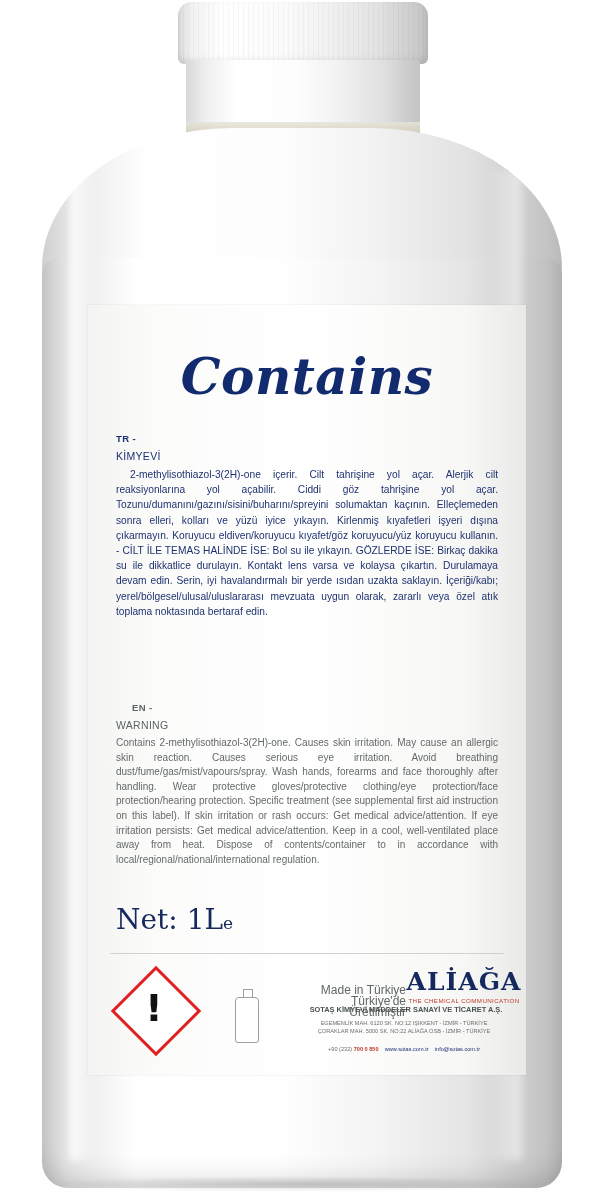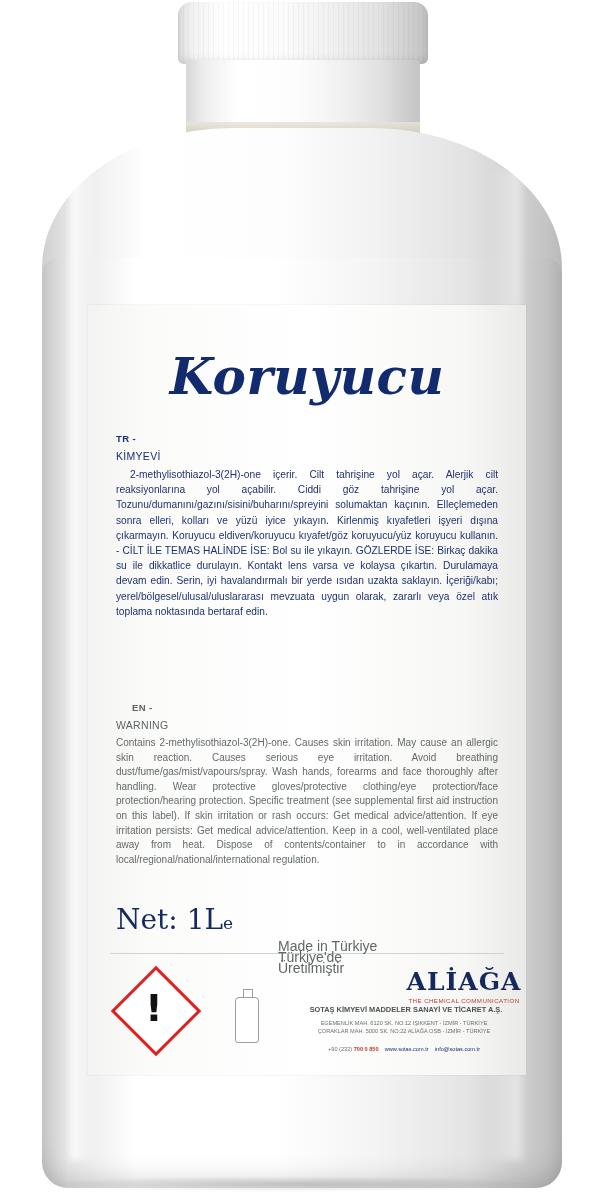--- a/index.html
+++ b/index.html
@@ -263,25 +263,25 @@
     left: 1px; top: 8px;
     width: 22px; height: 44px;
     border: 1px solid #9aa0a0;
     border-radius: 4px 4px 3px 3px;
     background: #fff;
   }
 
   .made-in {
     position: absolute;
     left: 190px;
-    top: 636px;
+    top: 680px;
     width: 128px;
-    text-align: left;
+    text-align: right;
     color: #5f6666;
-    font-size: 14px;
+    font-size: 12px;
     line-height: 11px;
   }
 
   .sotas {
     position: absolute;
     left: 318px;
     top: 664px;
     width: 116px;
     text-align: center;
   }
@@ -355,21 +355,21 @@
     </div>
     <div class="neck"></div>
     <div class="neck-ring"></div>
     <div class="shoulder"></div>
     <div class="body"></div>
     <div class="highlight-left"></div>
     <div class="highlight-right"></div>
 
     <div class="label">
 
-      <div class="brand">Koruyucu</div>
+      <div class="brand">Contains</div>
 
       <div class="sec-tr">
         <div class="lang-code">TR -</div>
         <div class="heading">KİMYEVİ</div>
         <p class="para">2-methylisothiazol-3(2H)-one içerir. Cilt tahrişine yol açar. Alerjik cilt reaksiyonlarına yol açabilir. Ciddi göz tahrişine yol açar. Tozunu/dumanını/gazını/sisini/buharını/spreyini solumaktan kaçının. Elleçlemeden sonra elleri, kolları ve yüzü iyice yıkayın. Kirlenmiş kıyafetleri işyeri dışına çıkarmayın. Koruyucu eldiven/koruyucu kıyafet/göz koruyucu/yüz koruyucu kullanın. - CİLT İLE TEMAS HALİNDE İSE: Bol su ile yıkayın. GÖZLERDE İSE: Birkaç dakika su ile dikkatlice durulayın. Kontakt lens varsa ve kolaysa çıkartın. Durulamaya devam edin. Serin, iyi havalandırmalı bir yerde ısıdan uzakta saklayın. İçeriği/kabı; yerel/bölgesel/ulusal/uluslararası mevzuata uygun olarak, zararlı veya özel atık toplama noktasında bertaraf edin.</p>
       </div>
 
       <div class="sec-en">
         <div class="lang-code en">EN -</div>
         <div class="heading en">WARNING</div>

